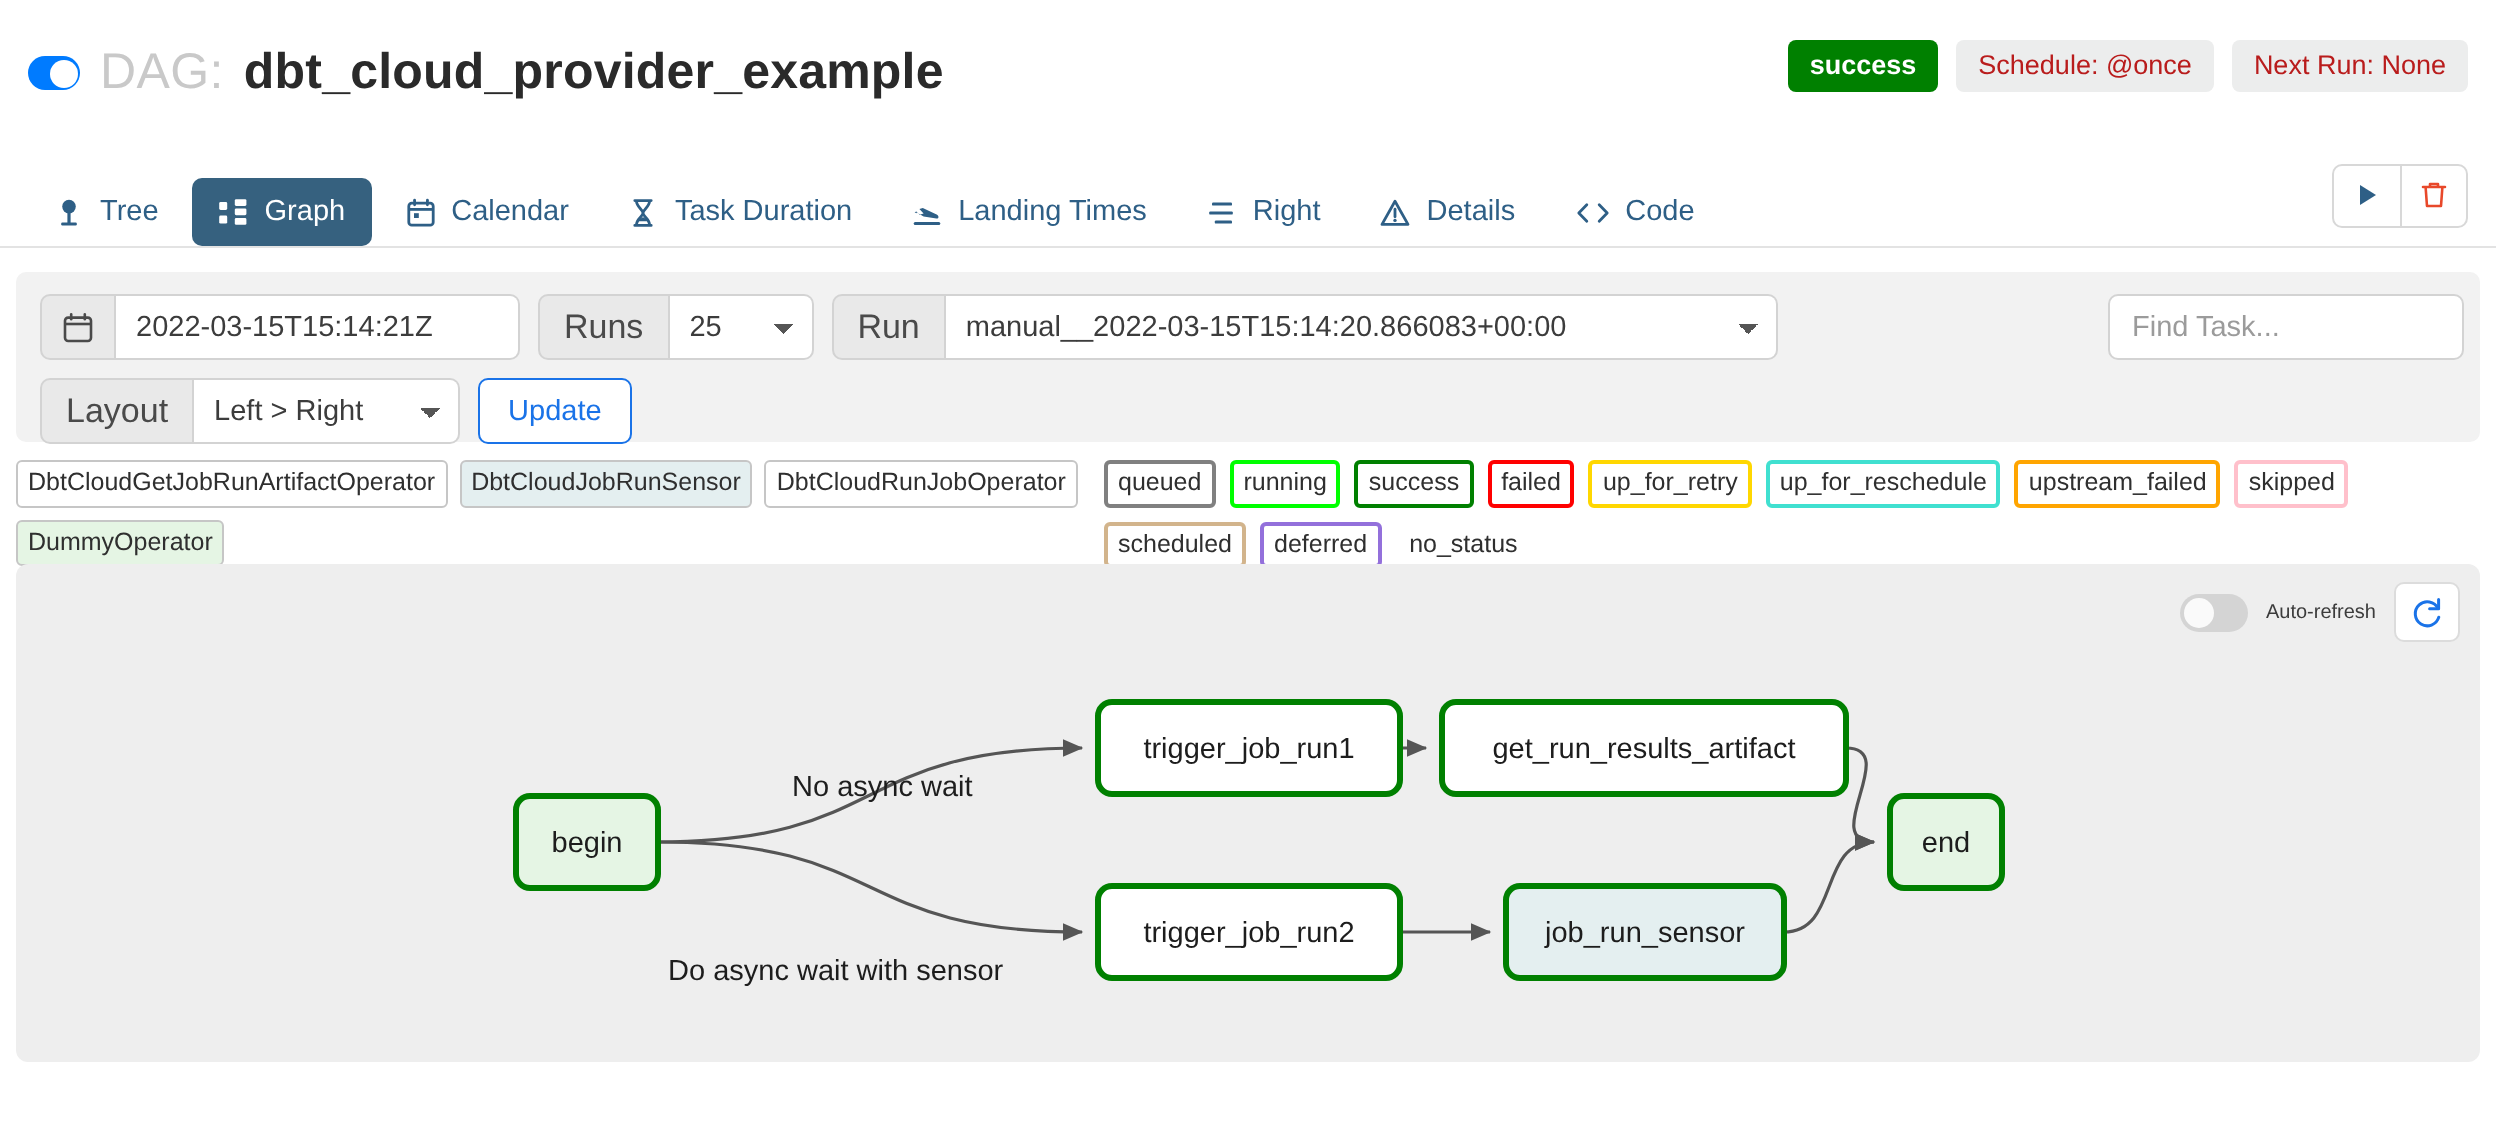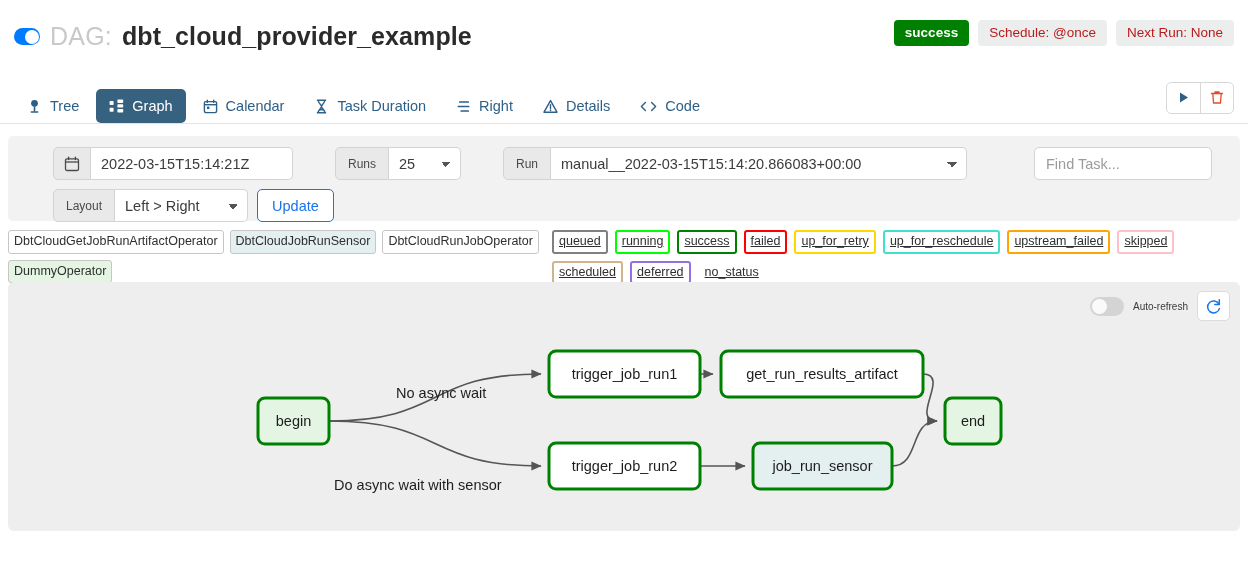--- a/index.html
+++ b/index.html
@@ -115,25 +115,25 @@
   
   .filter-card {
     margin: 12px 8px 0 8px;
     background: #f2f2f2;
     border-radius: 5px;
     padding: 11px 12px;
     position: relative;
     height: 85px;
   }
   .filter-row { display: flex; align-items: center; gap: 0; margin-bottom: 9px; }
-  .grp { display: flex; align-items: center; margin-left: 33px; }
+  .grp { display: flex; align-items: center; }
   .addon {
     background: #e9e9e9;
     border: 1px solid #d3d3d3;
-    font-size: 12px;
+    font-size: 17px;
     color: #4a4a4a;
     padding: 7px 12px;
     height: 33px;
     display: flex; align-items: center;
     border-radius: 5px 0 0 5px;
     white-space: nowrap;
   }
   .addon.icononly { padding: 7px 10px; }
   .ctrl {
     border: 1px solid #d3d3d3;
@@ -165,21 +165,21 @@
     color: #1a73e8;
     font-size: 14.5px;
     height: 33px;
     padding: 0 14px;
     border-radius: 5px;
     cursor: pointer;
     font-family: "Liberation Sans", sans-serif;
   }
   .find-task {
     position: absolute;
-    right: 28px; top: 11px;
+    right: 8px; top: 11px;
     width: 178px; height: 33px;
     border: 1px solid #d3d3d3;
     border-radius: 5px;
     background: #fff;
     font-size: 14.5px;
     padding: 0 11px;
     color: #3c3c3c;
     font-family: "Liberation Sans", sans-serif;
   }
   .find-task::placeholder { color: #9b9b9b; }
@@ -207,21 +207,21 @@
     line-height: 1;
     padding: 4px 5px 5px 5px;
     border: 1px solid #c6c6c6;
     border-radius: 3px;
     background: #fff;
     color: #2f2f2f;
     white-space: nowrap;
     font-family: "Liberation Sans", sans-serif;
     cursor: default;
   }
-  .pill.state { border-width: 2px; padding: 3px 5px 4px 5px; text-decoration: underline; }
+  .pill.state { border-width: 2px; padding: 3px 5px 4px 5px; }
   .pill.nostatus { border-color: transparent; background: transparent; }
 
   
   .canvas {
     margin: 6px 8px 0 8px;
     background: #eeeeee;
     border-radius: 6px;
     height: 249px;
     position: relative;
     overflow: hidden;
@@ -327,20 +327,29 @@
         <span>Calendar</span>
       </div>
       <div class="tab">
         <span style="display: flex;">
           <svg width="15" height="15" viewBox="0 0 15 15">
             <path d="M3.4 1.3h8.2M3.4 13.7h8.2M4.2 1.3c0 3.4 3.3 4.3 3.3 6.2 0 1.9-3.3 2.8-3.3 6.2M10.8 1.3c0 3.4-3.3 4.3-3.3 6.2 0 1.9 3.3 2.8 3.3 6.2" fill="none" stroke="#2e5f86" stroke-width="1.4" stroke-linecap="round"></path>
             <path d="M5.2 11.6h4.6c-.6-1.5-2.3-2-2.3-2s-1.7.5-2.3 2z" fill="#2e5f86"></path>
           </svg>
         </span>
         <span>Task Duration</span>
+      </div>
+      <div class="tab">
+        <span style="display: flex;">
+          <svg width="15" height="15" viewBox="0 0 15 15">
+            <path d="M1.6 12.8h11.8" stroke="#2e5f86" stroke-width="1.5" stroke-linecap="round"></path>
+            <path d="M2.4 7.2l3.4 2.1 6.4.9c.7.1 1.2-.3 1-1-.2-.6-.9-.9-.9-.9L5.4 5l-1.7.5 2.1 2.3-2 .6-1.6-1.6-.9.3.9.5z" fill="#2e5f86"></path>
+          </svg>
+        </span>
+        <span>Landing Times</span>
       </div>
       <div class="tab">
         <span style="display: flex;">
           <svg width="15" height="15" viewBox="0 0 15 15">
             <rect x="3" y="2.2" width="10" height="1.6" rx=".6" fill="#2e5f86"></rect>
             <rect x="1.6" y="6.7" width="11.8" height="1.6" rx=".6" fill="#2e5f86"></rect>
             <rect x="4.4" y="11.2" width="8.6" height="1.6" rx=".6" fill="#2e5f86"></rect>
           </svg>
         </span>
         <span>Right</span>

